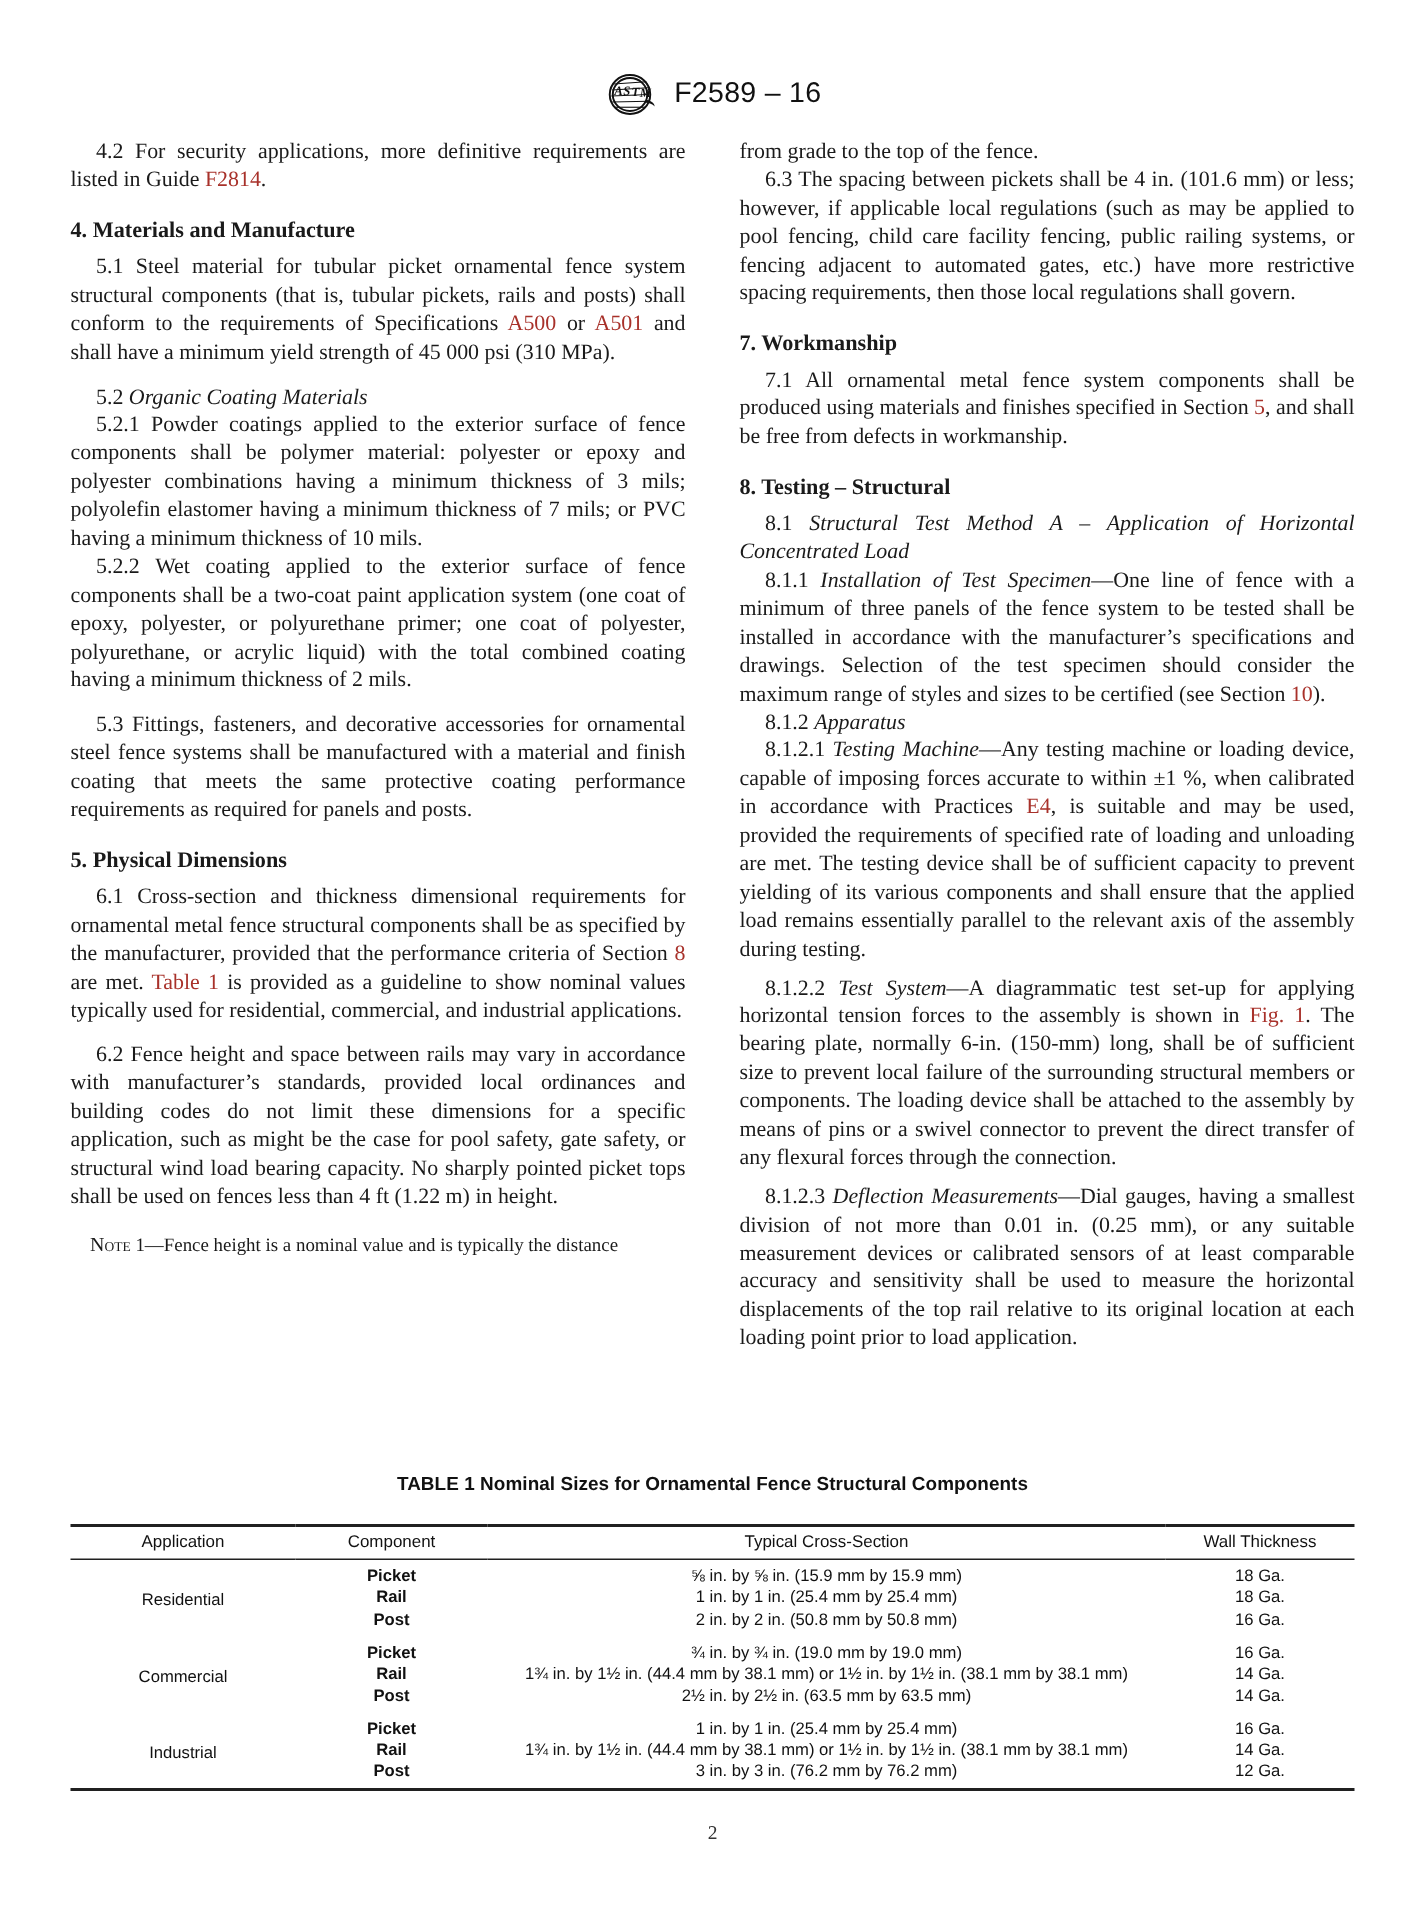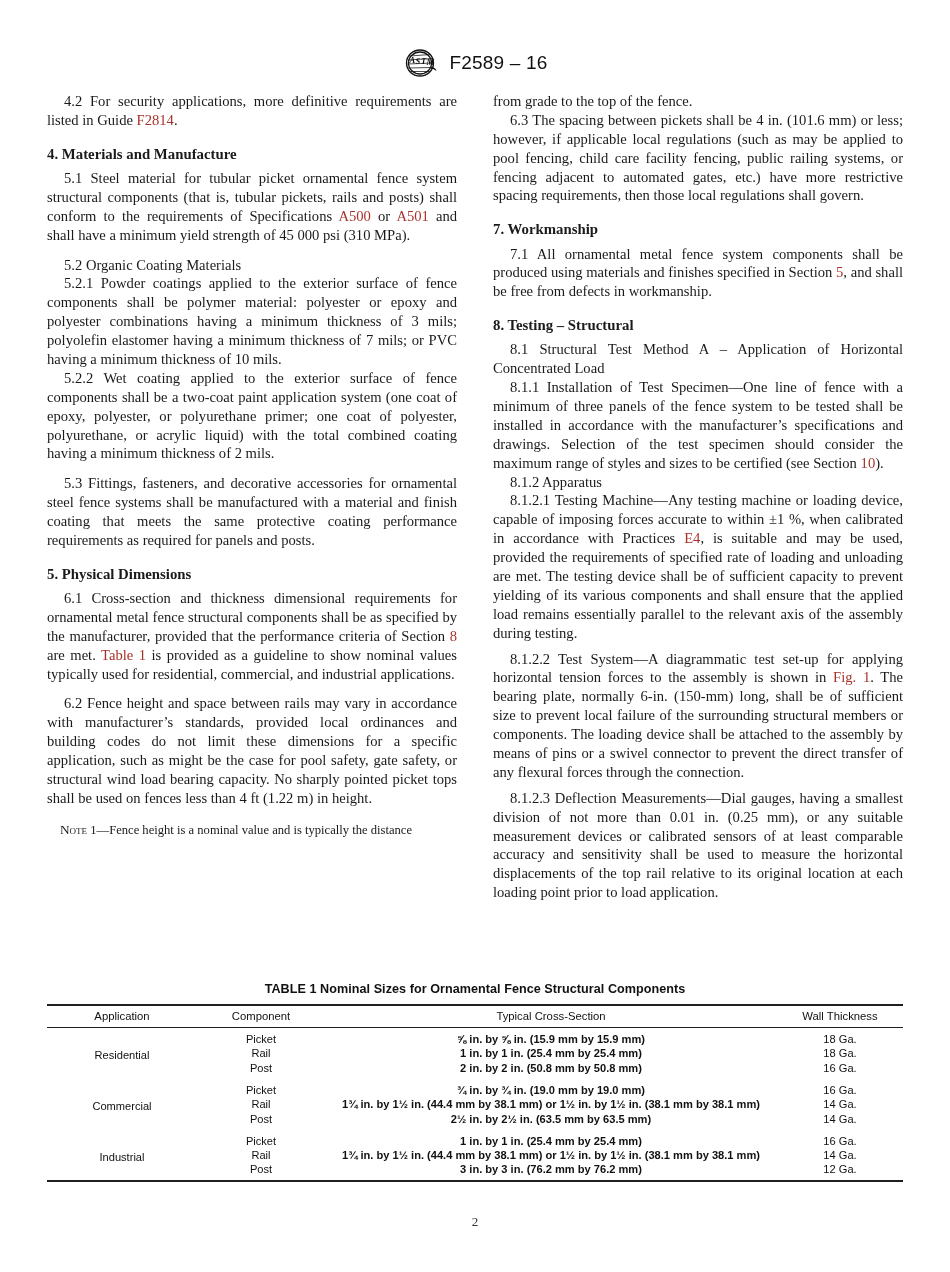--- a/index.html
+++ b/index.html
@@ -84,20 +84,21 @@
     text-align: left;
   }
   .sec-head.gap-lg { margin-top: 15px; }
   .gap-before { margin-top: 11px; }
   .gap-small { margin-top: 7px; }
 
   .lnk {
     color: #a8312a;
   }
   em, .ital {
+    font-style: italic;
   }
   .note {
     font-size: 12.6px;
     line-height: 1.28;
     text-indent: 13px;
     margin-top: 13px;
     text-align: justify;
   }
   .smcap {
     font-variant: small-caps;
@@ -110,21 +111,21 @@
     top: 982px;
     left: 47px;
     width: 856px;
     font-family: "Liberation Sans", "DejaVu Sans", sans-serif;
     color: #111111;
   }
   .table-title {
     text-align: center;
     font-weight: bold;
     font-size: 12.6px;
-    padding-bottom: 8px;
+    padding-bottom: 20px;
     letter-spacing: 0.05px;
   }
   table.nominal {
     width: 100%;
     border-collapse: collapse;
     font-size: 11.1px;
   }
   table.nominal thead th {
     font-weight: normal;
     padding: 4px 0 5px 0;
@@ -142,24 +143,24 @@
     padding-top: 5px;
   }
   table.nominal tbody tr.grp-last td {
     padding-bottom: 5px;
   }
   td.app {
     width: 150px;
   }
   td.comp {
     width: 128px;
+    font-weight: bold;
   }
   td.xsec {
     width: 452px;
-    font-weight: bold;
   }
   td.wall {
     width: 126px;
   }
   th.app { width: 150px; }
   th.comp { width: 128px; }
   th.xsec { width: 452px; }
   th.wall { width: 126px; }
   .tbl-bottom {
     border-top: 2.2px solid #202020;

